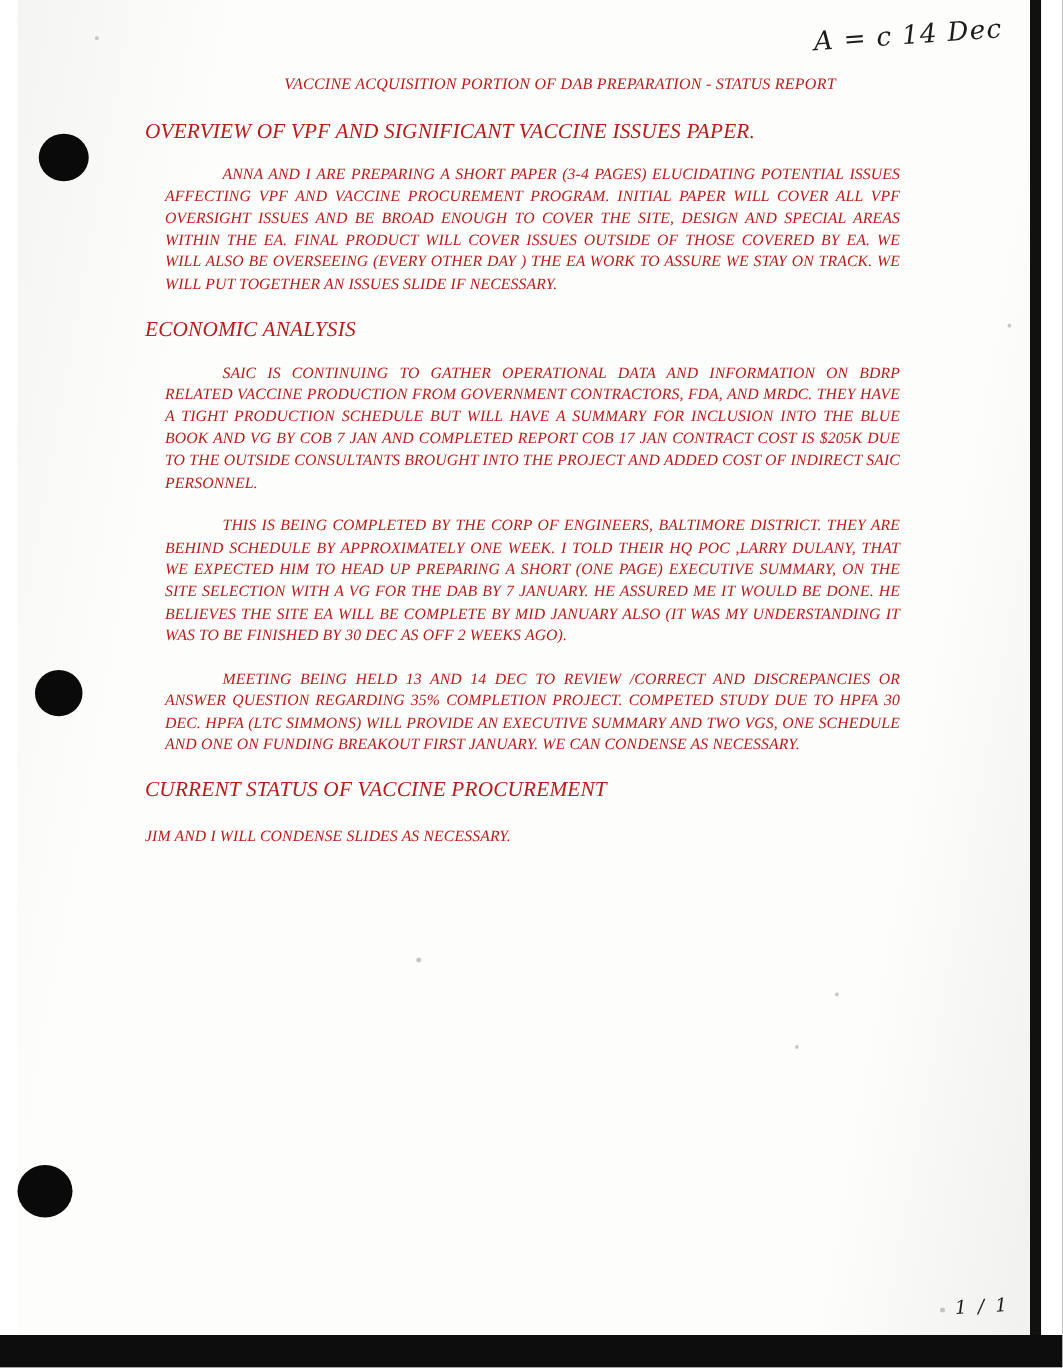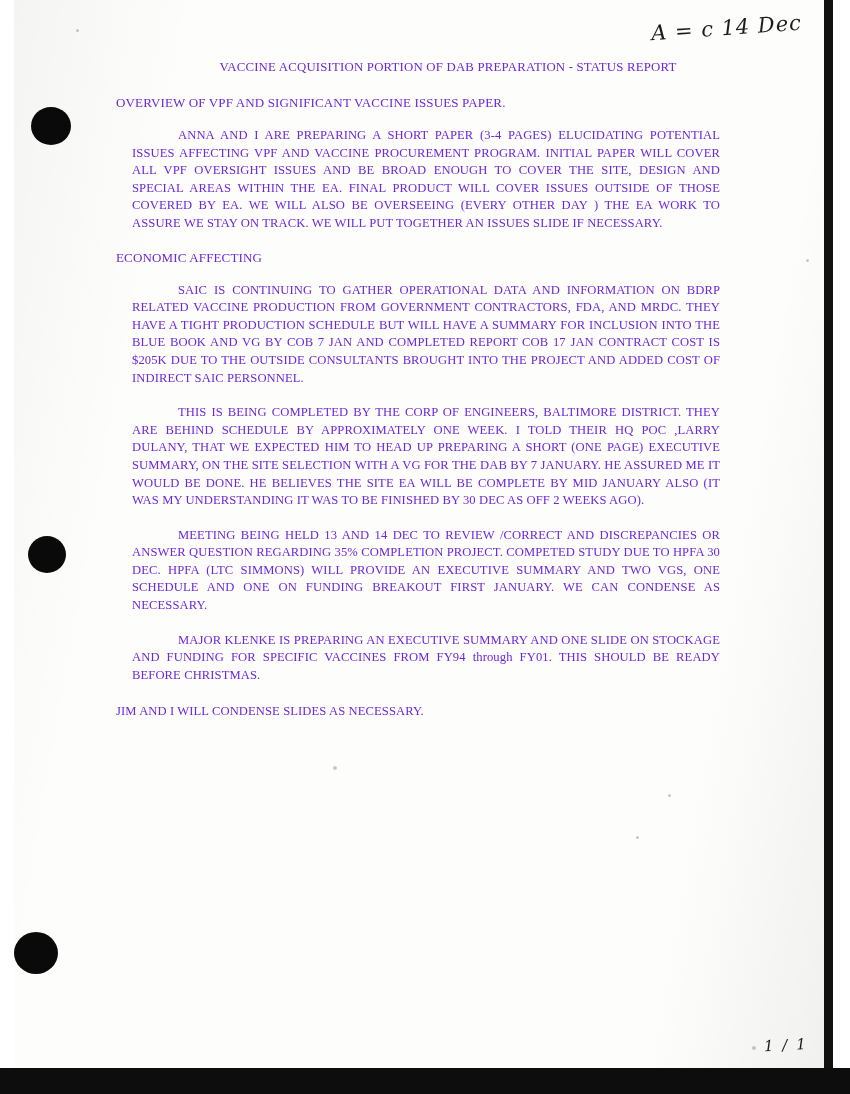--- a/index.html
+++ b/index.html
@@ -55,35 +55,36 @@
   }
   .hole.h1 { left: 31px; top: 107px; width: 40px; height: 38px; }
   .hole.h2 { left: 28px; top: 536px; width: 38px; height: 37px; }
   .hole.h3 { left: 14px; top: 932px; width: 44px; height: 42px; }
 
   .content {
     position: absolute;
     left: 116px;
     top: 60px;
     width: 620px;
-    color: #6d28d9;
+    color: #b91c1c;
+    font-style: italic;
   }
   .doc-title {
     font-size: 12.8px;
     letter-spacing: 0.2px;
     text-align: center;
     margin: 0 0 20px 0;
     padding-left: 44px;
     white-space: nowrap;
   }
   .section {
     margin-bottom: 17px;
   }
   .sec-head {
-    font-size: 13px;
+    font-size: 17px;
     letter-spacing: 0.15px;
     margin: 16px 0 1px 0;
   }
   .sec-body {
     font-size: 12.6px;
     line-height: 17.6px;
     letter-spacing: 0.1px;
     text-align: justify;
     text-indent: 46px;
     margin: 16px;
@@ -150,34 +151,34 @@
   <div class="content">
 
     <div class="doc-title">VACCINE ACQUISITION PORTION OF DAB PREPARATION - STATUS REPORT</div>
 
     <div class="section">
       <div class="sec-head">OVERVIEW OF VPF AND SIGNIFICANT VACCINE ISSUES PAPER.</div>
       <p class="sec-body">ANNA AND I ARE PREPARING A SHORT PAPER (3-4 PAGES) ELUCIDATING POTENTIAL ISSUES AFFECTING VPF AND VACCINE PROCUREMENT PROGRAM. INITIAL PAPER WILL COVER ALL VPF OVERSIGHT ISSUES AND BE BROAD ENOUGH TO COVER THE SITE, DESIGN AND SPECIAL AREAS WITHIN THE EA. FINAL PRODUCT WILL COVER ISSUES OUTSIDE OF THOSE COVERED BY EA. WE WILL ALSO BE OVERSEEING (EVERY OTHER DAY ) THE EA WORK TO ASSURE WE STAY ON TRACK. WE WILL PUT TOGETHER AN ISSUES SLIDE IF NECESSARY.</p>
     </div>
 
     <div class="section">
-      <div class="sec-head">ECONOMIC AFFECTING</div>
+      <div class="sec-head">ECONOMIC ANALYSIS</div>
       <p class="sec-body">SAIC IS CONTINUING TO GATHER OPERATIONAL DATA AND INFORMATION ON BDRP RELATED VACCINE PRODUCTION FROM GOVERNMENT CONTRACTORS, FDA, AND MRDC. THEY HAVE A TIGHT PRODUCTION SCHEDULE BUT WILL HAVE A SUMMARY FOR INCLUSION INTO THE BLUE BOOK AND VG BY COB 7 JAN AND COMPLETED REPORT COB 17 JAN CONTRACT COST IS $205K DUE TO THE OUTSIDE CONSULTANTS BROUGHT INTO THE PROJECT AND ADDED COST OF INDIRECT SAIC PERSONNEL.</p>
     </div>
 
     <div class="section">
       <p class="sec-body">THIS IS BEING COMPLETED BY THE CORP OF ENGINEERS, BALTIMORE DISTRICT. THEY ARE BEHIND SCHEDULE BY APPROXIMATELY ONE WEEK. I TOLD THEIR HQ POC ,LARRY DULANY, THAT WE EXPECTED HIM TO HEAD UP PREPARING A SHORT (ONE PAGE) EXECUTIVE SUMMARY, ON THE SITE SELECTION WITH A VG FOR THE DAB BY 7 JANUARY. HE ASSURED ME IT WOULD BE DONE. HE BELIEVES THE SITE EA WILL BE COMPLETE BY MID JANUARY ALSO (IT WAS MY UNDERSTANDING IT WAS TO BE FINISHED BY 30 DEC AS OFF 2 WEEKS AGO).</p>
     </div>
 
     <div class="section">
       <p class="sec-body">MEETING BEING HELD 13 AND 14 DEC TO REVIEW /CORRECT AND DISCREPANCIES OR ANSWER QUESTION REGARDING 35% COMPLETION PROJECT. COMPETED STUDY DUE TO HPFA 30 DEC. HPFA (LTC SIMMONS) WILL PROVIDE AN EXECUTIVE SUMMARY AND TWO VGS, ONE SCHEDULE AND ONE ON FUNDING BREAKOUT FIRST JANUARY. WE CAN CONDENSE AS NECESSARY.</p>
     </div>
 
     <div class="section">
-      <p class="sec-body">MAJOR KLENKE IS PREPARING AN EXECUTIVE SUMMARY AND ONE SLIDE ON STOCKAGE AND FUNDING FOR SPECIFIC VACCINES FROM FY94 through FY01. THIS SHOULD BE READY BEFORE CHRISTMAS.</p>
+      <div class="sec-head">CURRENT STATUS OF VACCINE PROCUREMENT</div>
     </div>
 
     <div class="closing">JIM AND I WILL CONDENSE SLIDES AS NECESSARY.</div>
 
   </div>
 
   <div class="handwriting hw-page">1 / 1</div>
 
 </div>
 

